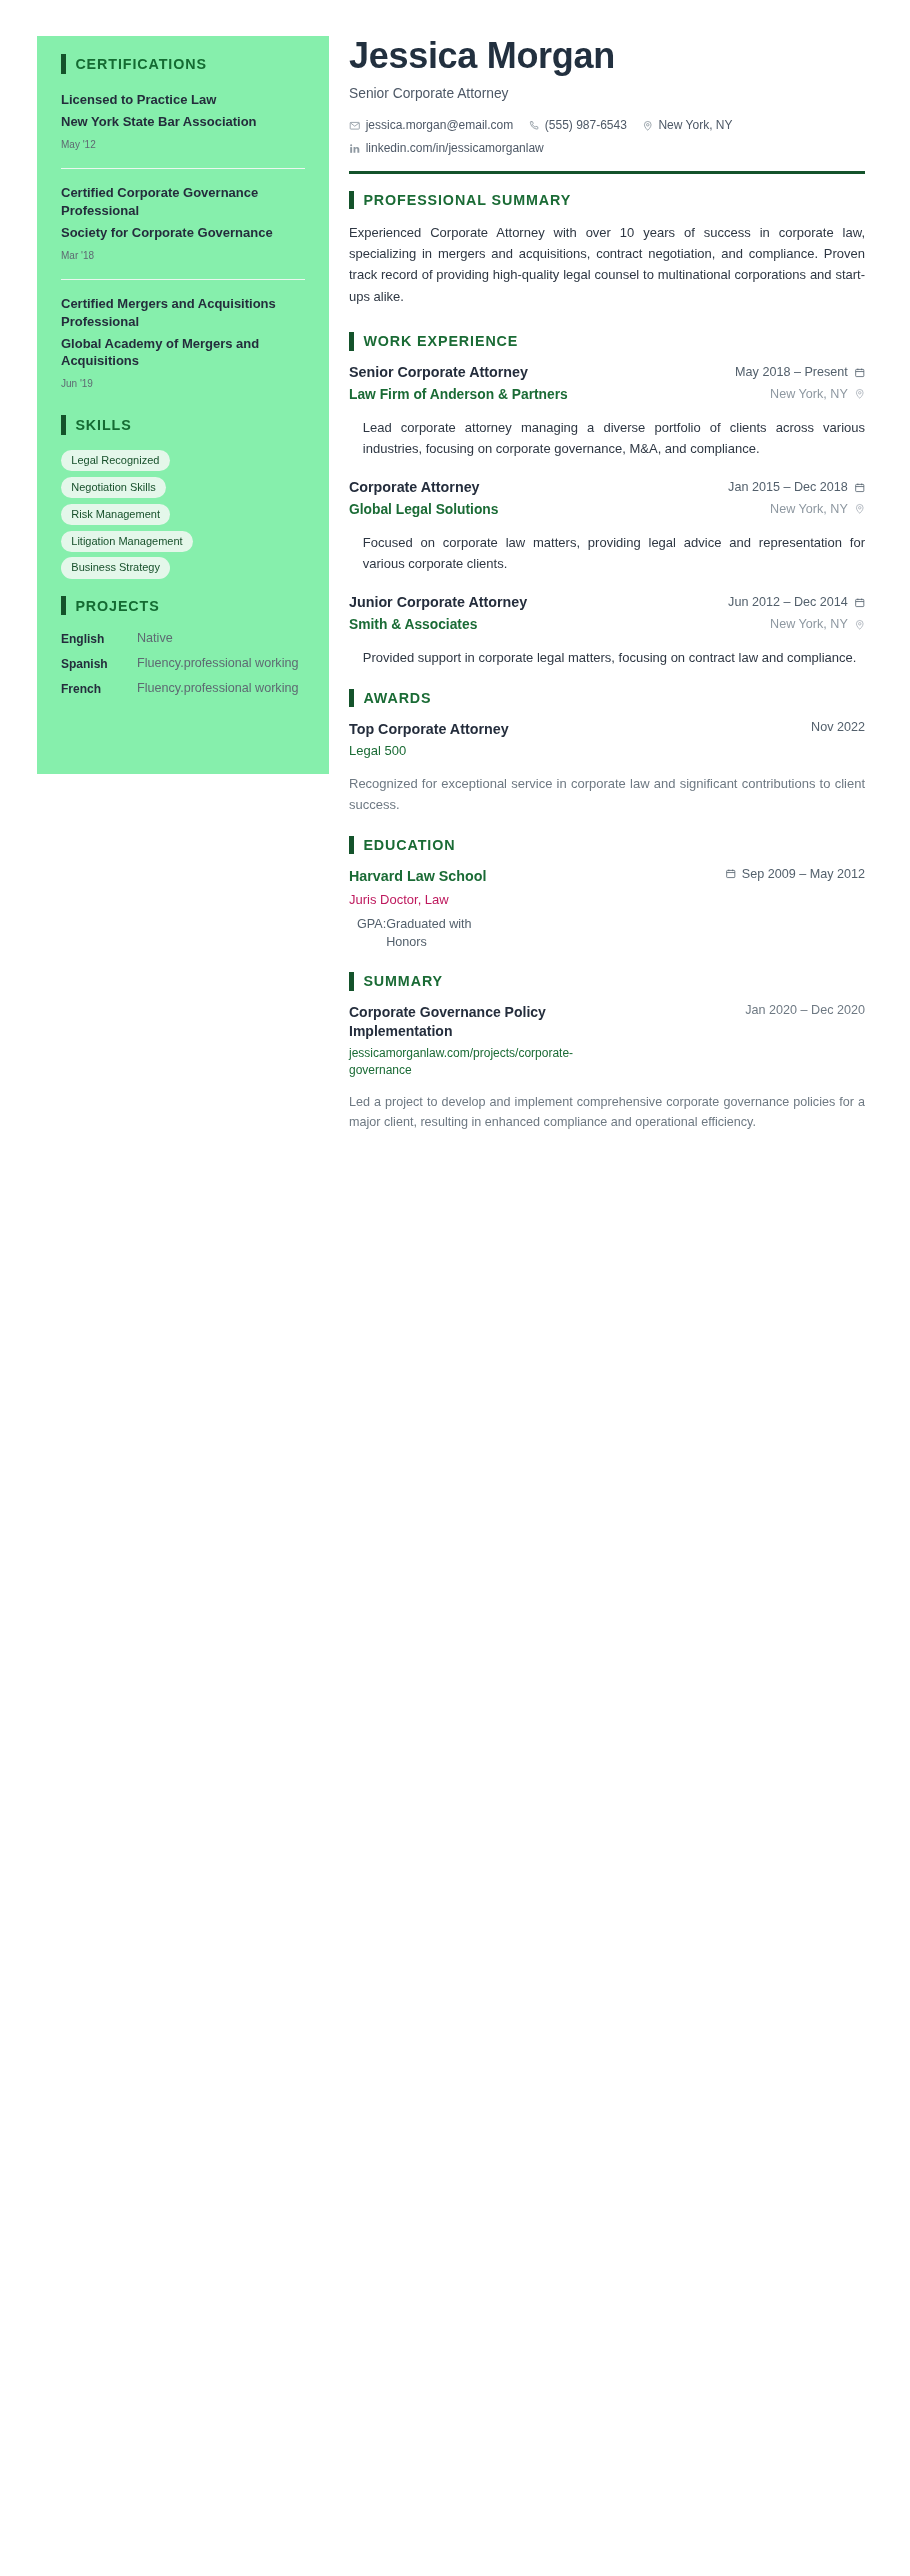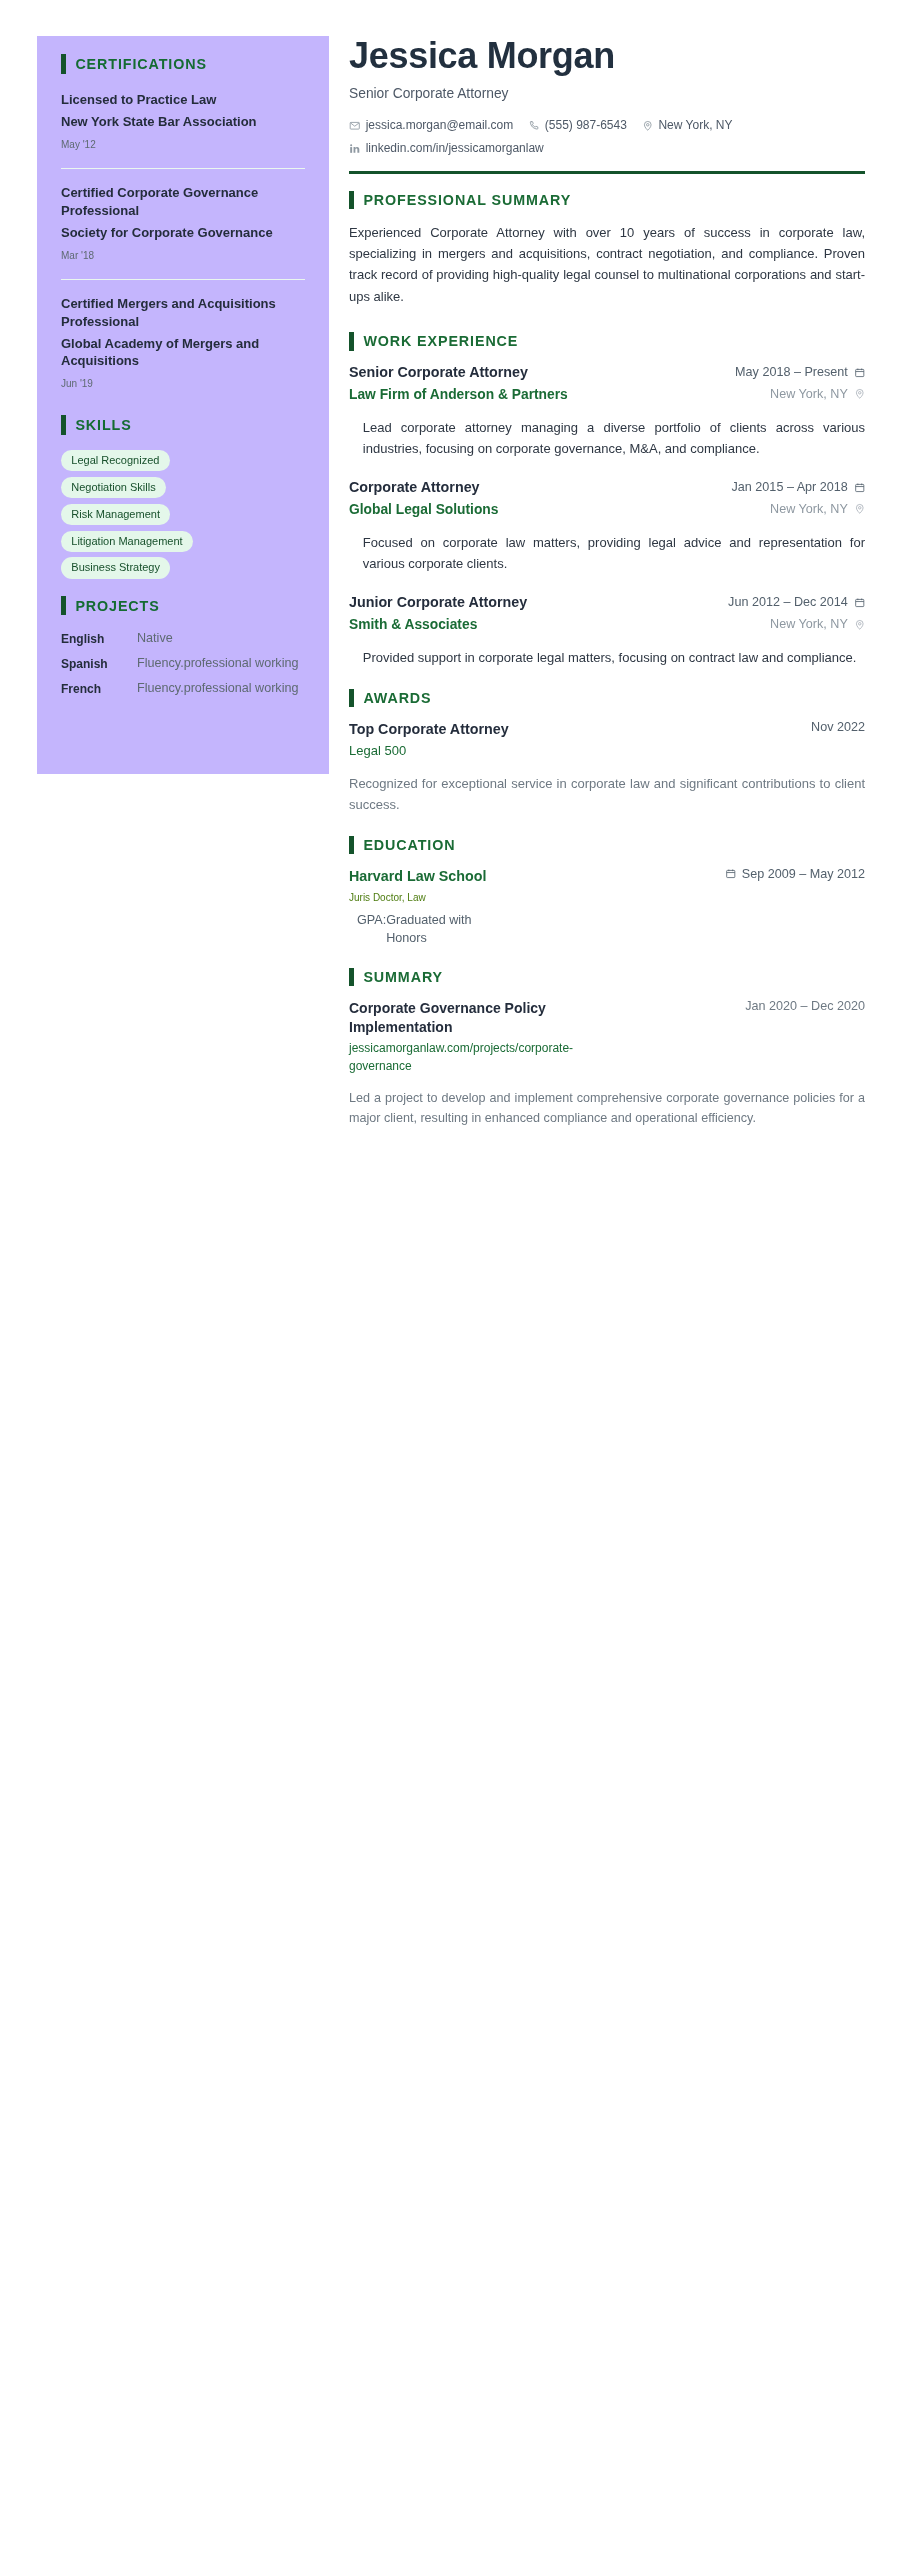--- a/index.html
+++ b/index.html
@@ -18,21 +18,21 @@
     background: #ffffff;
     box-sizing: border-box;
   }
 
   
   .sidebar {
     position: absolute;
     left: 37px;
     top: 36px;
     width: 292px;
-    background: #c4b5fd;
+    background: #86efac;
     padding: 18.4px 24px 69px 24px;
     box-sizing: border-box;
   }
 
   .side-section { margin-bottom: 3.4px; }
 
   .side-heading {
     display: flex;
     align-items: center;
     gap: 9.2px;
@@ -257,22 +257,22 @@
   }
 
   .edu-school {
     font-size: 14.3px;
     font-weight: bold;
     color: #1A6B35;
     line-height: 1.35;
     margin: 0;
   }
   .edu-degree {
-    font-size: 10px;
-    color: #4d7c0f;
+    font-size: 13px;
+    color: #be185d;
     line-height: 1.45;
     margin: 4.6px 0 0 0;
   }
   .edu-gpa-row {
     display: flex;
     margin: 5.7px 0 0 8px;
     font-size: 12.6px;
     color: #53606C;
     line-height: 1.45;
   }
@@ -472,21 +472,21 @@
       </div>
 
       <div class="entry">
         <div class="entry-top">
           <div class="entry-left">
             <p class="entry-title">Corporate Attorney</p>
             <p class="entry-org">Global Legal Solutions</p>
           </div>
           <div class="entry-right">
             <div class="entry-date">
-              <span>Jan 2015 – Apr 2018</span>
+              <span>Jan 2015 – Dec 2018</span>
               <svg width="11.5" height="11.5" viewBox="0 0 24 24" fill="none" stroke="#53606C" stroke-width="1.7">
                   <rect x="3.5" y="5" width="17" height="15" rx="1.6"></rect>
                   <path d="M3.5 9.5h17M8 3.2v3.4M16 3.2v3.4"></path>
                 </svg>
             </div>
             <div class="entry-loc">
               <span>New York, NY</span>
               <svg width="11.5" height="11.5" viewBox="0 0 24 24" fill="none" stroke="#A6AEB6" stroke-width="1.7">
                   <path d="M12 21.5s7-6.3 7-11.5a7 7 0 10-14 0c0 5.2 7 11.5 7 11.5z"></path>
                   <circle cx="12" cy="10" r="2.6"></circle>

